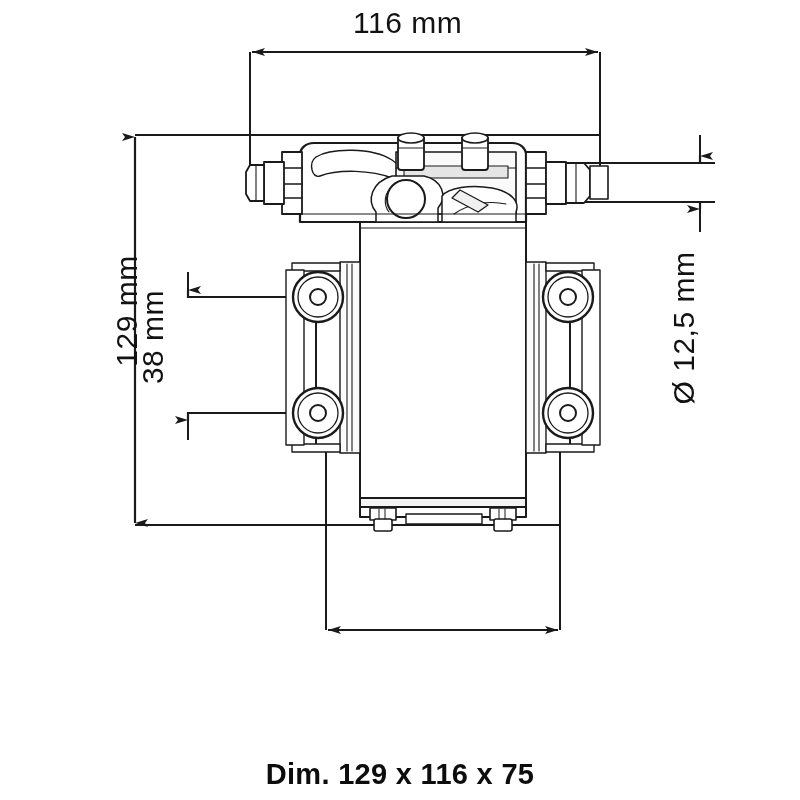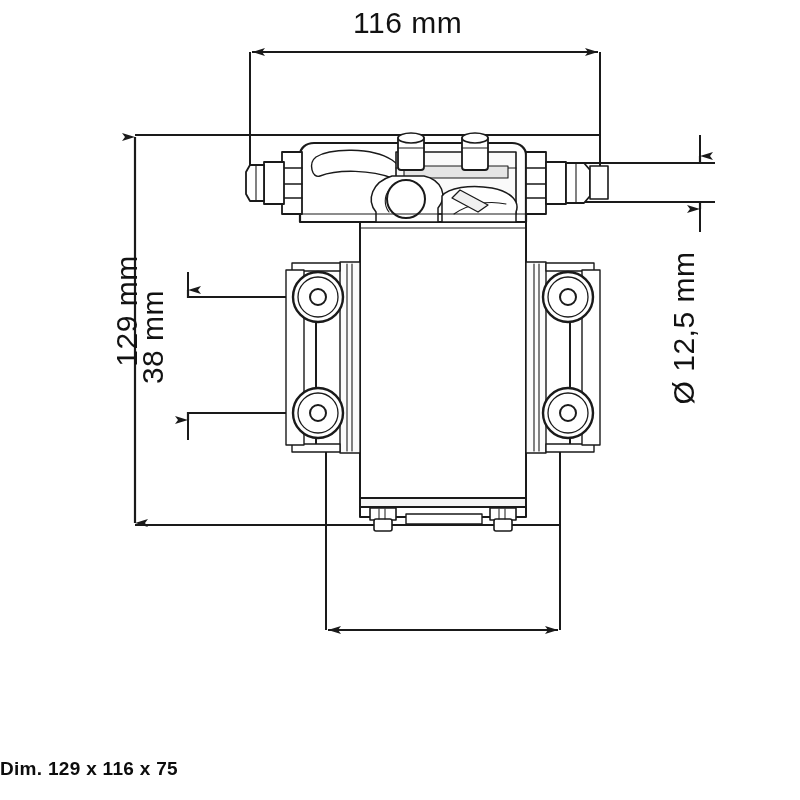--- a/index.html
+++ b/index.html
@@ -35,22 +35,23 @@
     transform-origin:50% 50%;
   }
   .rot90{
     transform:rotate(-90deg);
   }
   #caption{
     position:absolute;
     left:0;
     top:758px;
     width:800px;
+    text-align:center;
     font-family:"Liberation Sans", sans-serif;
-    font-size:19px;
+    font-size:29px;
     font-weight:bold;
     color:#0d0d0d;
     letter-spacing:0.3px;
     white-space:nowrap;
   }
   .lbl-116{ left:353px; top:8px;text-align:right; }
   .lbl-80 { left:388px; top:583px; }
   .lbl-129{ left:47px;  top:296px; width:160px; text-align:center; }
   .lbl-38 { left:88px;  top:322px; width:130px; text-align:center; }
   .lbl-od { left:594px; top:313px; width:180px; text-align:center; }

